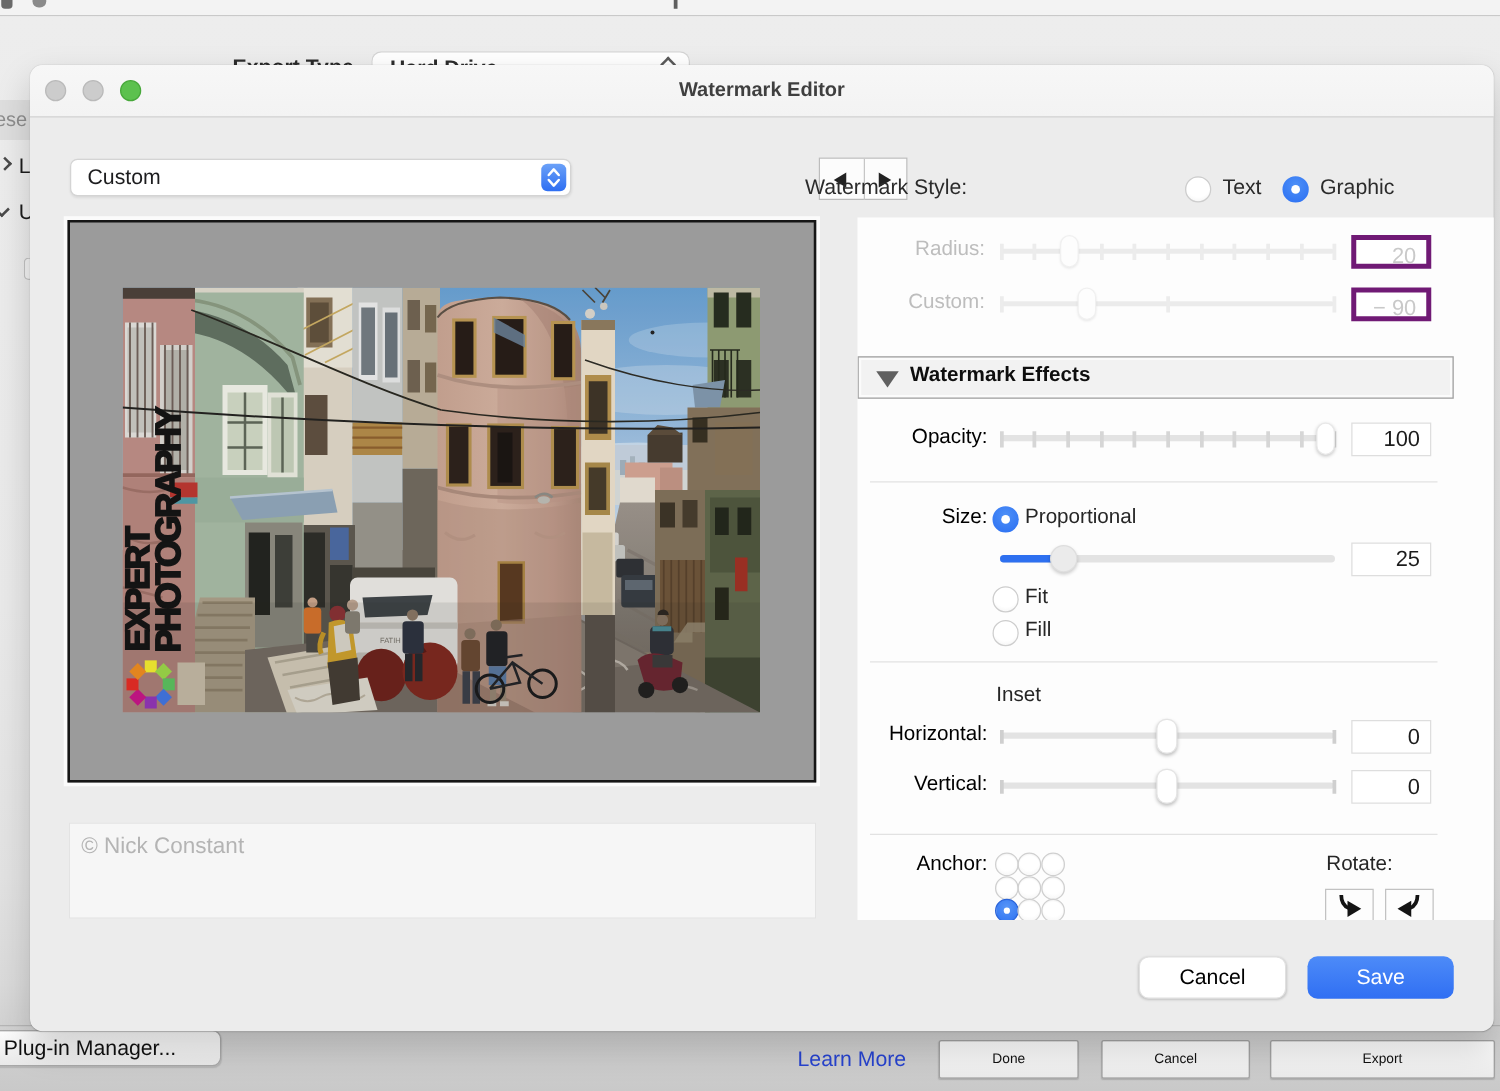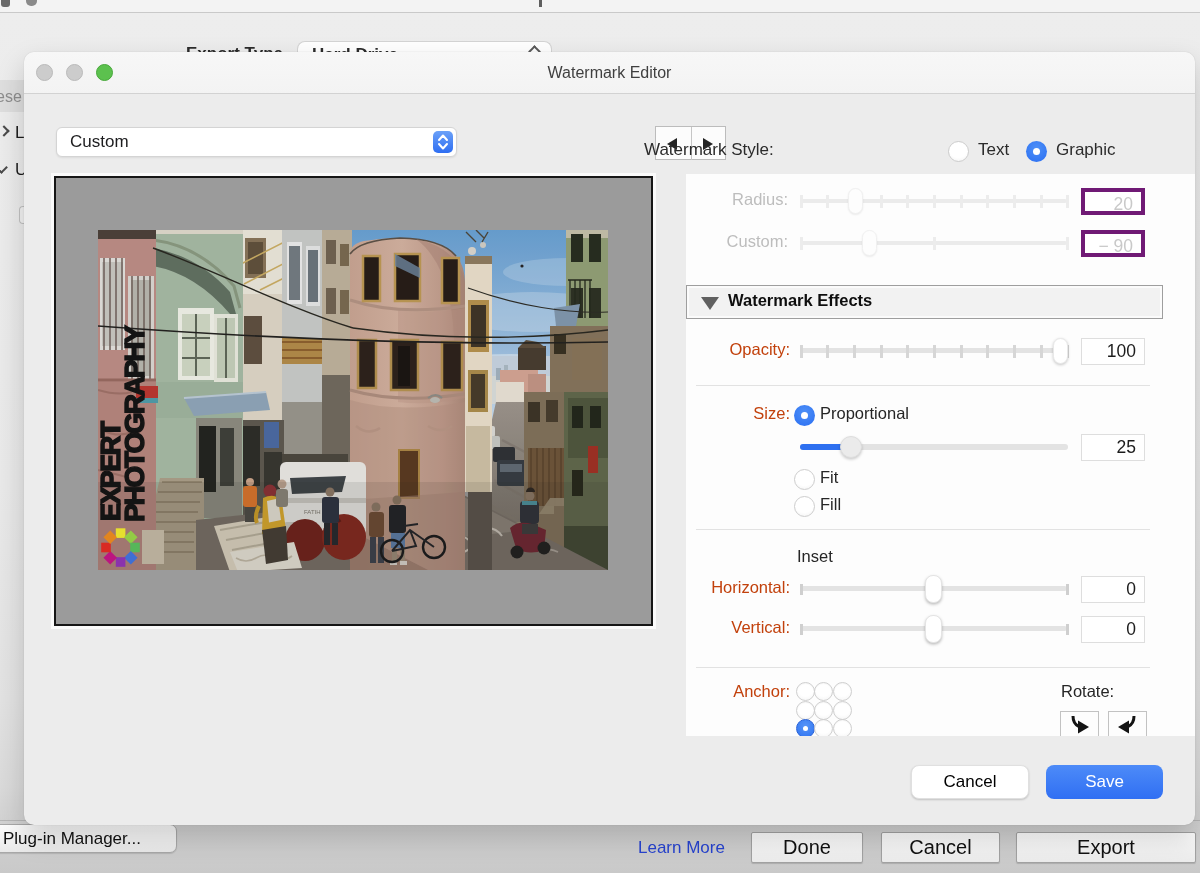--- a/index.html
+++ b/index.html
@@ -37,30 +37,30 @@
 
 <div class="abs" style="left:0;top:820px;width:1200px;height:1px;background:#b6b6b6;"></div>
 <div class="abs" style="left:-22px;top:824px;width:199px;height:29px;background:linear-gradient(#fdfdfd,#e9e9e9);border:1px solid #a8a8a8;border-radius:7px;box-shadow:0 1px 1px rgba(0,0,0,.12);">
   <div style="position:absolute;left:24px;top:4px;font-size:17px;color:#111;">Plug-in Manager...</div>
 </div>
 <div class="abs" style="left:638px;top:838px;font-size:17px;color:#2743cf;">Learn More</div>
 <div class="abs bgbtn" style="left:751px;top:832px;width:112px;">Done</div>
 <div class="abs bgbtn" style="left:881px;top:832px;width:119px;">Cancel</div>
 <div class="abs bgbtn" style="left:1016px;top:832px;width:180px;">Export</div>
 <style>
-.bgbtn{height:31px;background:linear-gradient(#fdfdfd,#ebebeb);border:1px solid #a2a2a2;border-radius:2px;font-size:20px;color:#111;text-align:center;line-height:29px;box-shadow:0 1px 1px rgba(0,0,0,.15);}
+.bgbtn{height:31px;background:linear-gradient(#fdfdfd,#ebebeb);border:1px solid #a2a2a2;border-radius:2px;font-size:11px;color:#111;text-align:center;line-height:29px;box-shadow:0 1px 1px rgba(0,0,0,.15);}
 </style>
 
 <div class="abs" id="dlg" style="left:24px;top:52px;width:1171px;height:773px;background:#ececec;border-radius:10px;box-shadow:0 12px 28px rgba(0,0,0,.18), 0 0 1px rgba(0,0,0,.25);overflow:hidden;">
 
   <div class="abs" style="left:0;top:0;width:1171px;height:42px;background:linear-gradient(#f7f7f7,#f3f3f3);border-bottom:1px solid #d2d2d2;"></div>
   <div class="abs" style="left:12px;top:12px;width:17px;height:17px;border-radius:50%;background:#cccccc;border:1px solid #bababa;"></div>
   <div class="abs" style="left:41.5px;top:12px;width:17px;height:17px;border-radius:50%;background:#cccccc;border:1px solid #bababa;"></div>
   <div class="abs" style="left:71.5px;top:12px;width:17px;height:17px;border-radius:50%;background:#5cc14e;border:1px solid #47a83a;"></div>
-  <div class="abs" style="left:0;top:12px;width:1171px;text-align:center;font-size:16px;font-weight:normal;color:#3f3f3f;">Watermark Editor</div>
+  <div class="abs" style="left:0;top:12px;width:1171px;text-align:center;font-size:16px;font-weight:bold;color:#3f3f3f;">Watermark Editor</div>
 
   <div class="abs" style="left:32px;top:75px;width:401px;height:30px;background:#fff;border:1px solid #d4d4d4;border-radius:6px;box-shadow:0 1px 2px rgba(0,0,0,.08);">
     <div style="position:absolute;left:13px;top:4px;font-size:17px;color:#1d1d1f;">Custom</div>
     <div style="position:absolute;right:3px;top:3px;width:20px;height:22px;border-radius:5px;background:linear-gradient(#6ba1f8,#2e6ef2);">
       <svg width="20" height="22" viewBox="0 0 20 22">
         <path d="M6 9 L10 4.5 L14 9" fill="none" stroke="#fff" stroke-width="2" stroke-linecap="round" stroke-linejoin="round"></path>
         <path d="M6 13 L10 17.5 L14 13" fill="none" stroke="#fff" stroke-width="2" stroke-linecap="round" stroke-linejoin="round"></path>
       </svg>
     </div>
   </div>
@@ -353,20 +353,23 @@
       <rect x="32.2" y="312.7" width="9.6" height="9.6" fill="#57b65a"></rect>
       <rect x="28" y="323" width="9.6" height="9.6" fill="#3f6fd4" transform="rotate(45 32.8 327.8)"></rect>
       <rect x="17.8" y="327.2" width="9.6" height="9.6" fill="#8a33ad"></rect>
       <rect x="7.4" y="323" width="9.6" height="9.6" fill="#bc1580" transform="rotate(45 12.2 327.8)"></rect>
       <rect x="3.2" y="312.7" width="9.6" height="9.6" fill="#d92a23"></rect>
       <rect x="7.4" y="302.4" width="9.6" height="9.6" fill="#e2851f" transform="rotate(45 12.2 307.2)"></rect>
     </g>
   </svg>
   </div>
 
+  <div class="abs" style="left:31px;top:606px;width:598px;height:77px;background:#f6f6f6;border:1px solid #e3e3e3;">
+    <div style="position:absolute;left:9px;top:7px;font-size:18px;color:#b4b4b4;">© Nick Constant</div>
+  </div>
 
   <div class="abs" id="panel" style="left:662px;top:122px;width:562px;height:562px;background:#fdfdfd;overflow:hidden;">
 
     <div class="abs lbl-d" style="left:0;top:16px;width:102px;">Radius:</div>
     <div class="abs" style="left:115px;top:25px;width:266px;height:4px;background:#ebebeb;border-radius:2px;"></div>
     <div class="abs tickd" style="left:114px;top:21px;"></div>
       <div class="abs tickd" style="left:140px;top:21px;"></div>
       <div class="abs tickd" style="left:167px;top:21px;"></div>
       <div class="abs tickd" style="left:194px;top:21px;"></div>
       <div class="abs tickd" style="left:220px;top:21px;"></div>
@@ -468,21 +471,21 @@
 </div>
 
 <style>
 .radio-off{width:19px;height:19px;border-radius:50%;background:radial-gradient(circle at 50% 30%,#ffffff 55%,#f2f2f2);border:1px solid #cfcfcf;box-shadow:inset 0 1px 1px rgba(0,0,0,.04);}
 .radio-on{width:19px;height:19px;border-radius:50%;background:radial-gradient(circle at 50% 35%,#5795f7,#2d72f2);border:1px solid #2a63d8;}
 .radio-on::after{content:"";position:absolute;left:6px;top:6px;width:5px;height:5px;border-radius:50%;background:#fff;}
 .radio-off2{width:21px;height:21px;border-radius:50%;background:radial-gradient(circle at 50% 30%,#ffffff 60%,#f0f0f0);border:1px solid #cdcdcd;}
 .radio-on2{width:21px;height:21px;border-radius:50%;background:radial-gradient(circle at 50% 35%,#4e90f7,#2a6ef2);}
 .radio-on2::after{content:"";position:absolute;left:7px;top:7px;width:7px;height:7px;border-radius:50%;background:#fff;}
 .lbl{font-size:16.5px;color:#b9b9b9;text-align:right;}
-#panel .lbl{color:#c2410c;}
+#panel .lbl{color:#000000;}
 .lbl-d{font-size:16.5px;color:#bdbdbd;text-align:right;}
 .lbl2{font-size:16.5px;color:#262626;}
 .tick{width:2.5px;height:13px;background:#d6d6d6;}
 .tickd{width:2.5px;height:13px;background:#ececec;}
 .tick2{width:2.5px;height:11px;background:#cfcfcf;}
 .thumb{width:15px;height:26px;border-radius:8px;background:#fff;border:1px solid #e8e8e8;box-shadow:0 1px 3px rgba(0,0,0,.22);}
 .thumbd{width:15px;height:26px;border-radius:8px;background:#fdfdfd;border:1px solid #f0f0f0;box-shadow:0 1px 2px rgba(0,0,0,.08);}
 .thumb2{width:17px;height:28px;border-radius:8px;background:#fff;border:1px solid #e4e4e4;box-shadow:0 1.5px 3px rgba(0,0,0,.25);}
 .divider{left:10px;width:454px;height:1px;background:#e2e2e2;}
 .vbox{width:64px;height:27px;background:#fff;border:1px solid #dedede;font-size:17.5px;color:#1c1c1c;text-align:right;padding-right:8px;line-height:25px;}

